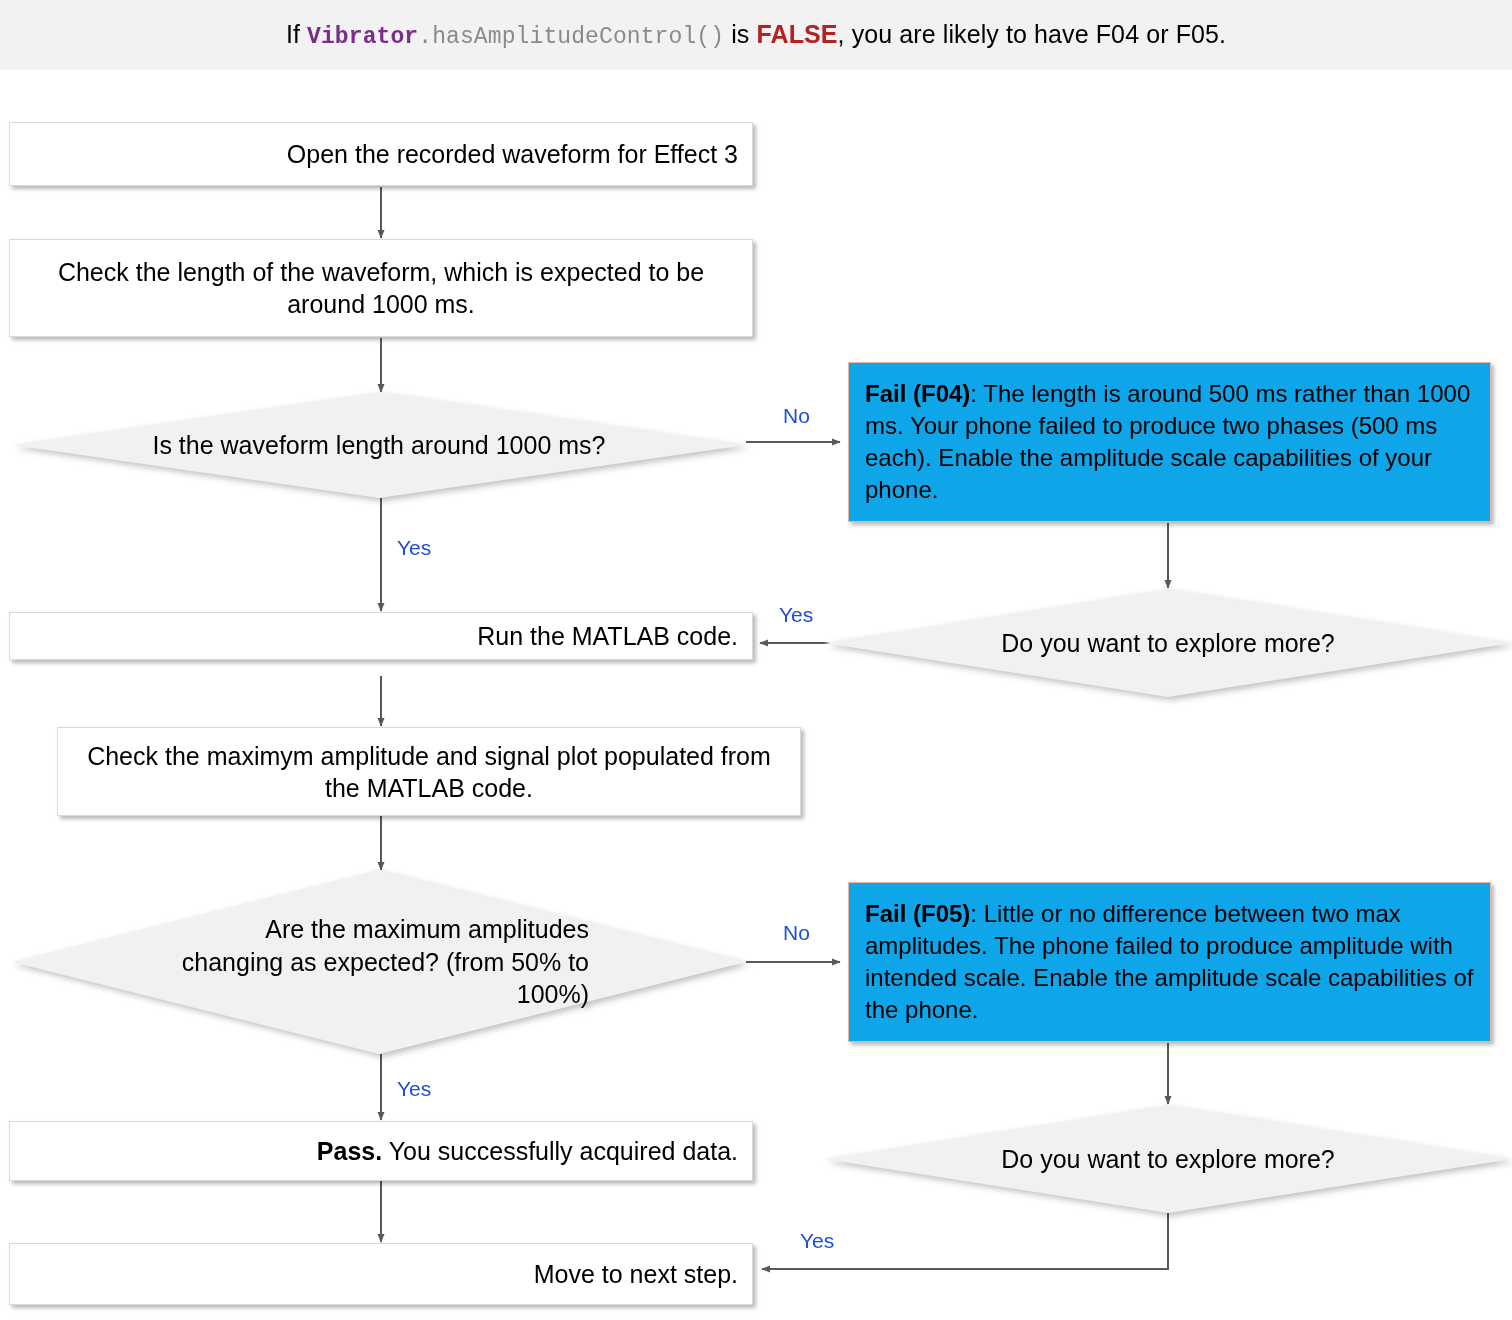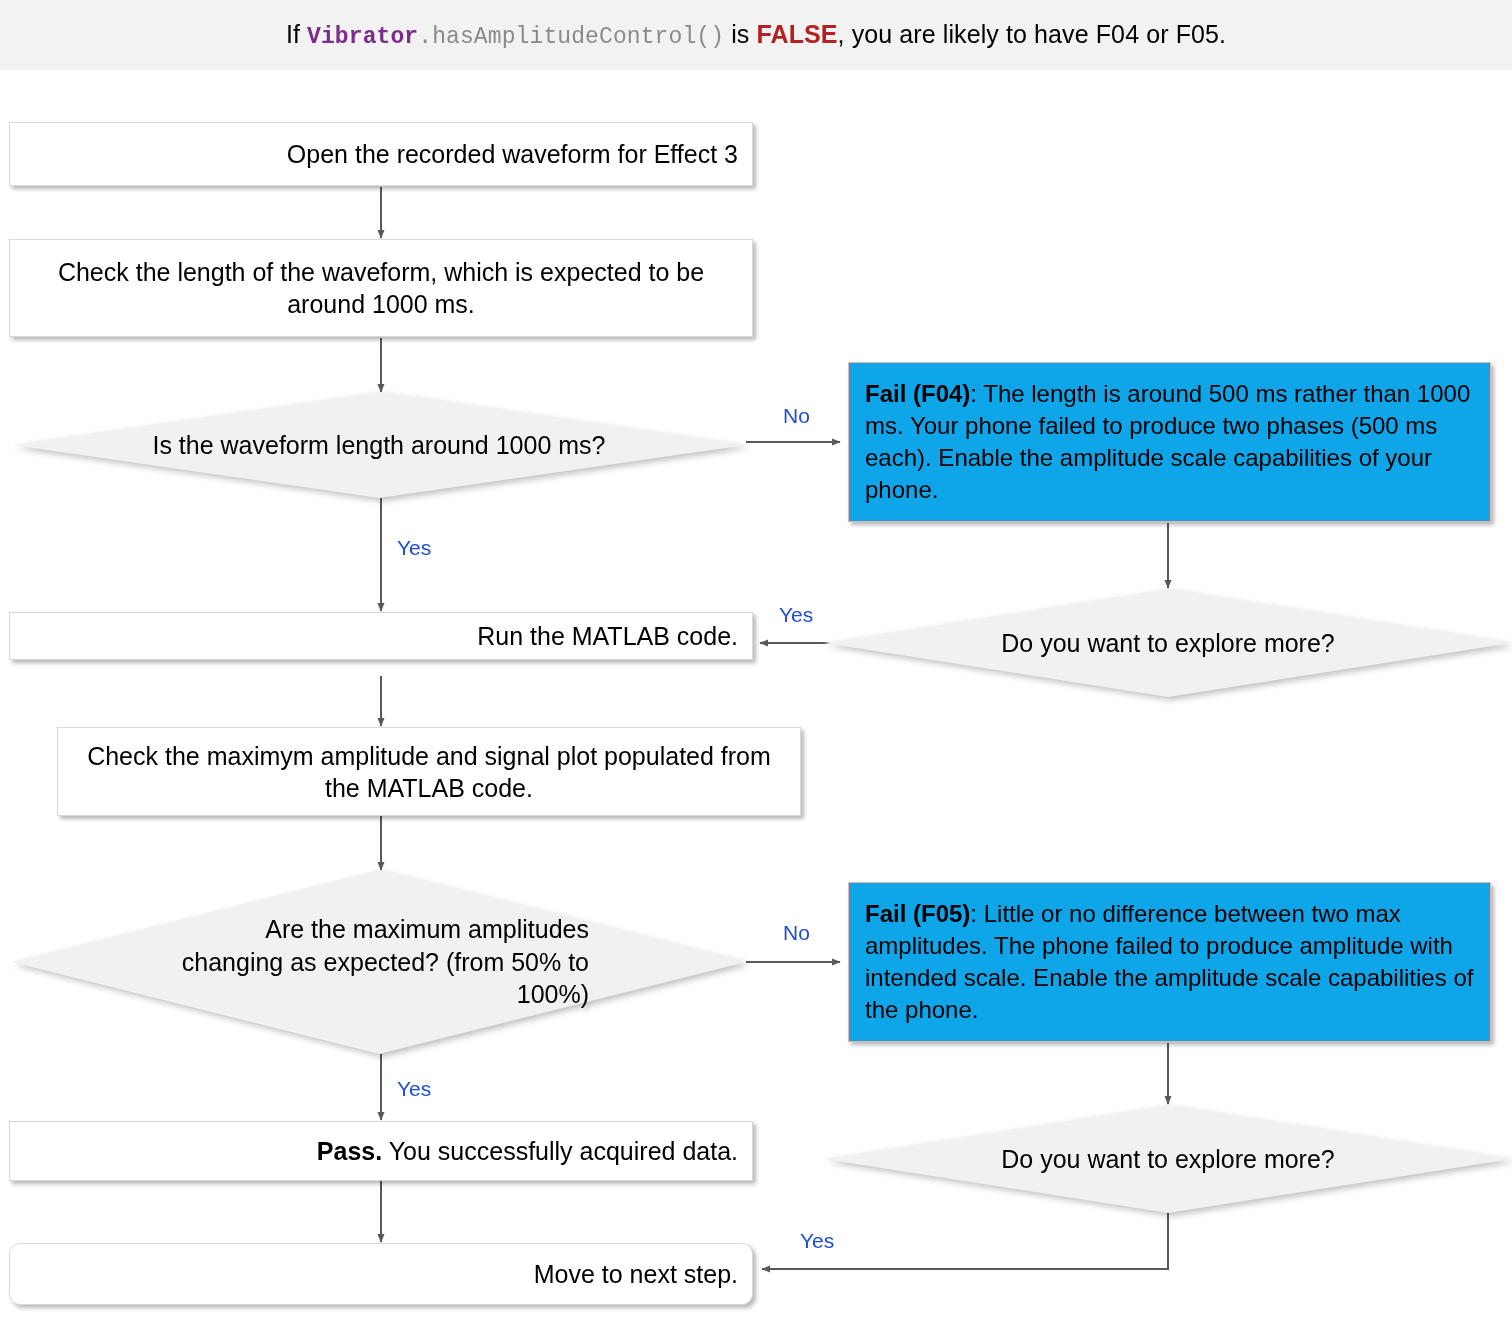--- a/index.html
+++ b/index.html
@@ -184,21 +184,21 @@
   </svg>
   <div class="diamond-label">
     <span style="max-width:420px;">Are the maximum amplitudes changing as expected? (from 50% to 100%)</span>
   </div>
 </div>
 
 <div class="node proc" style="left:9px; top:1121px; width:744px; height:60px;">
   <span><b>Pass.</b><span> You successfully acquired data.</span></span>
 </div>
 
-<div class="node proc" style="left:9px; top:1243px; width:744px; height:62px;border-radius:11px;">
+<div class="node proc" style="left:9px; top:1243px; width:744px; height:62px;">
   <span>Move to next step.</span>
 </div>
 
 <div class="node fail" style="left:848px; top:362px; width:643px; height:160px;">
   <span><b>Fail (F04)</b><span>: The length is around 500 ms rather than 1000 ms. Your phone failed to produce two phases (500 ms each). Enable the amplitude scale capabilities of your phone.</span></span>
 </div>
 
 <div class="diamond-wrap" style="left:824px; top:589px; width:688px; height:108px;">
   <svg width="688" height="108" viewBox="0 0 688 108">
     <polygon points="344,0 688,54 344,108 0,54" fill="#f1f1f1"></polygon>

